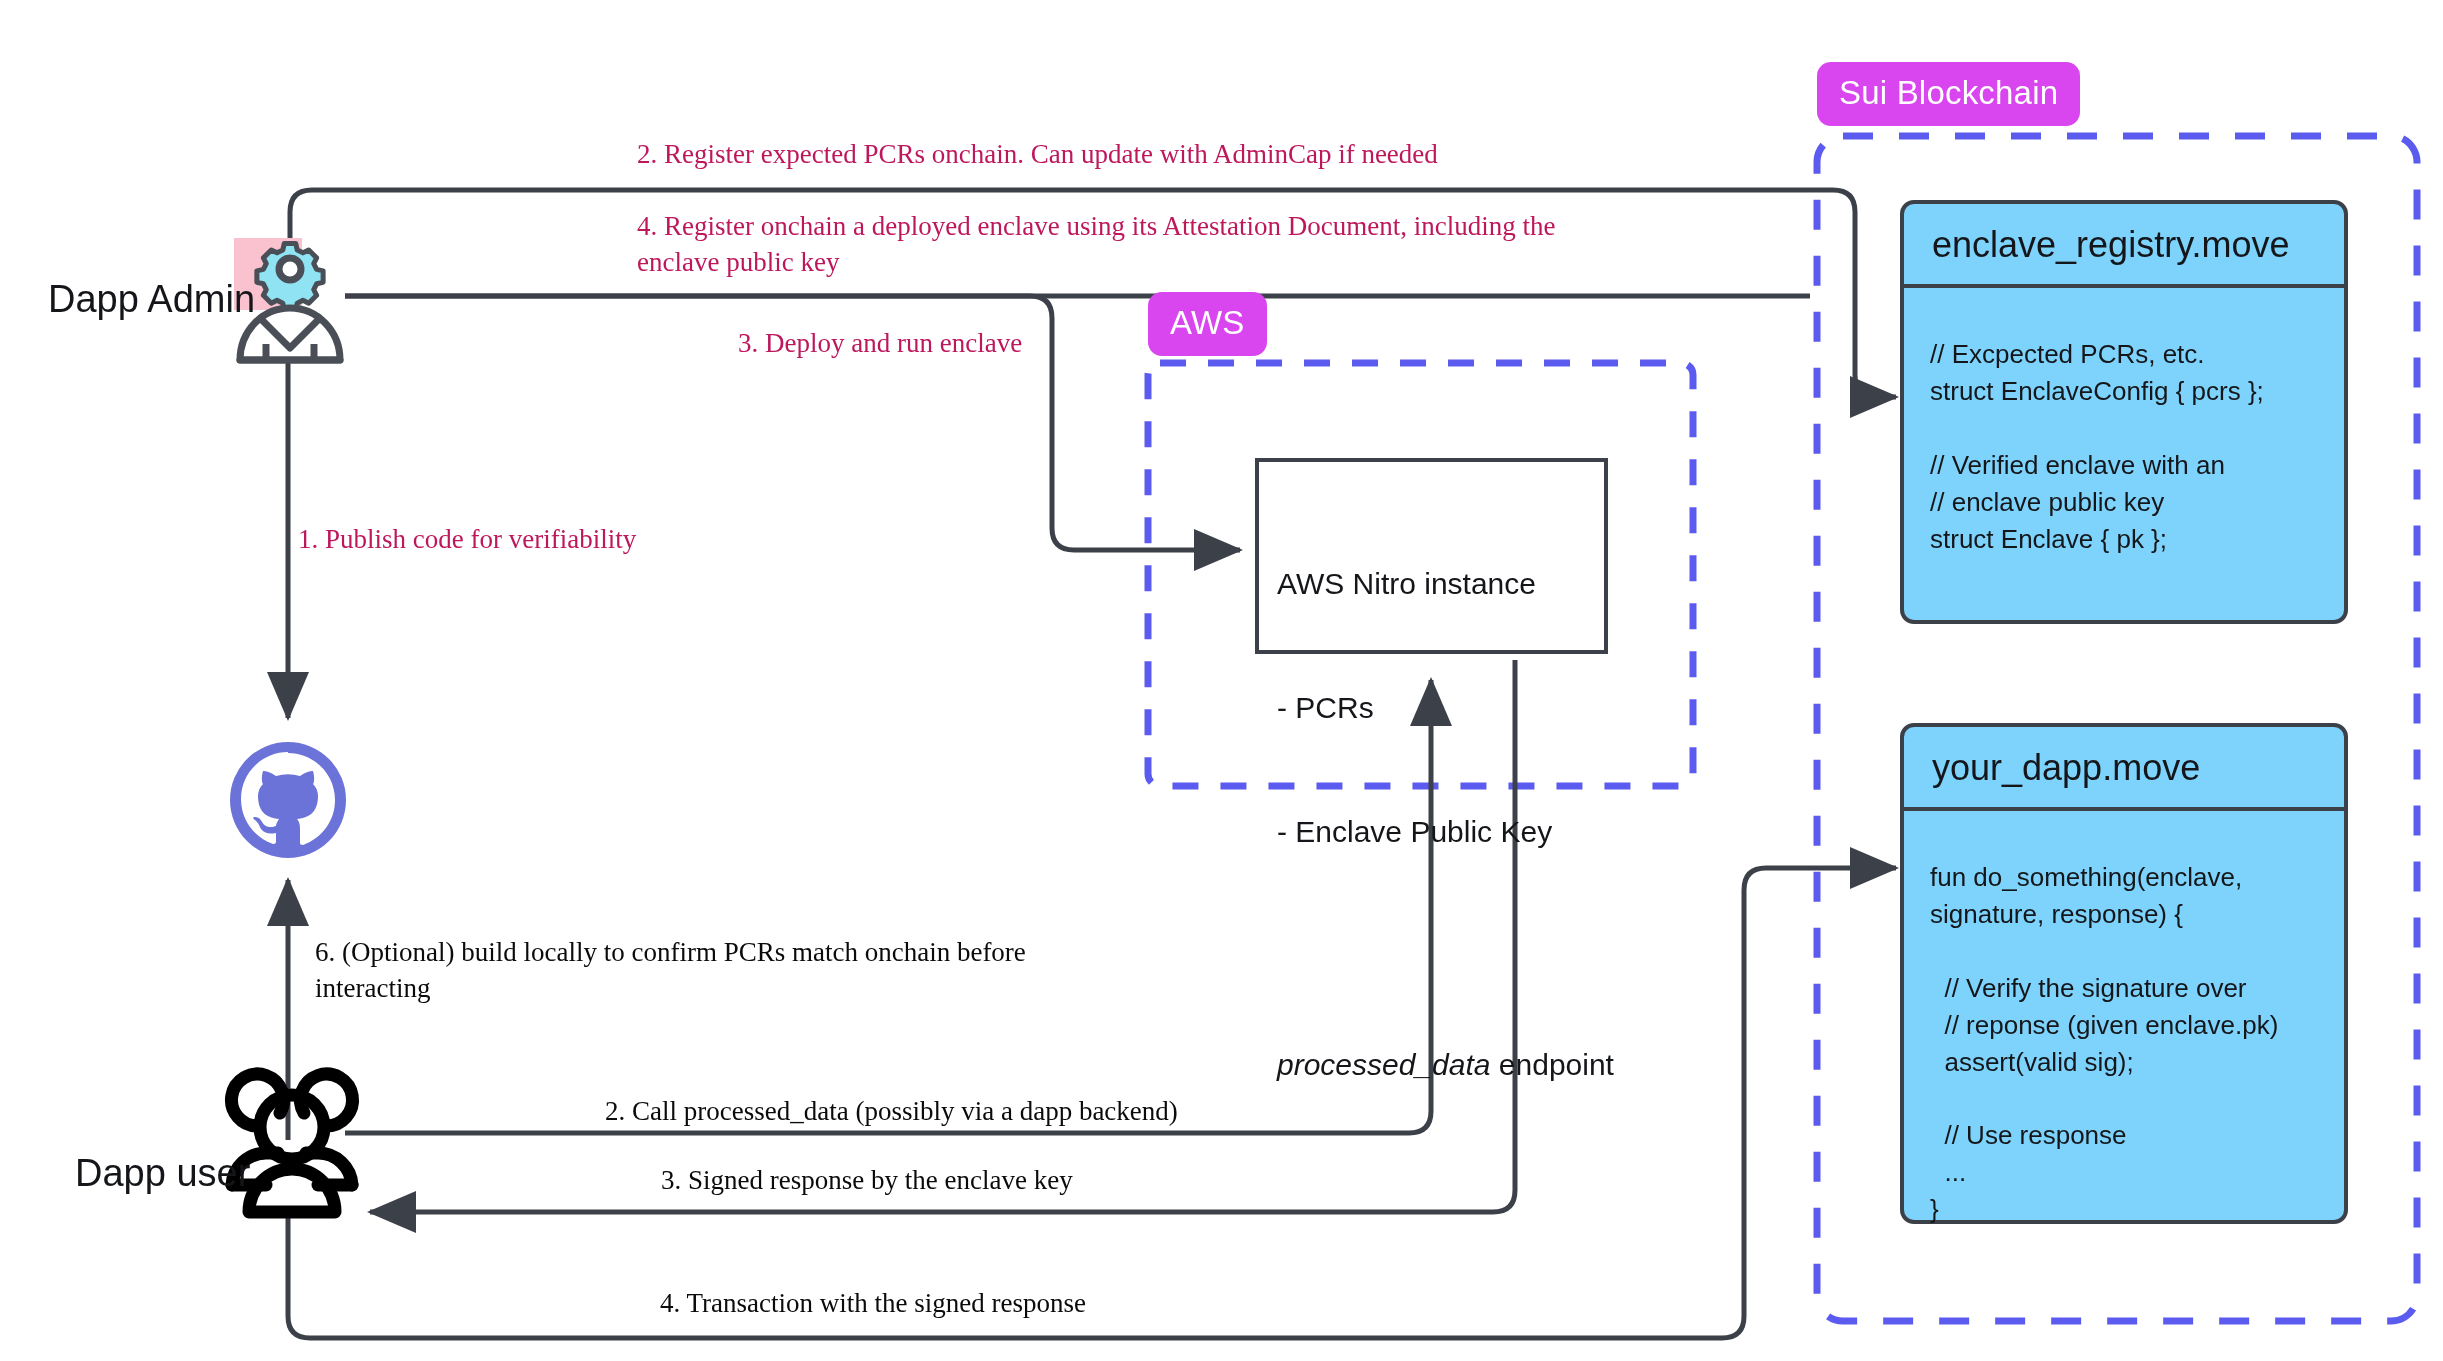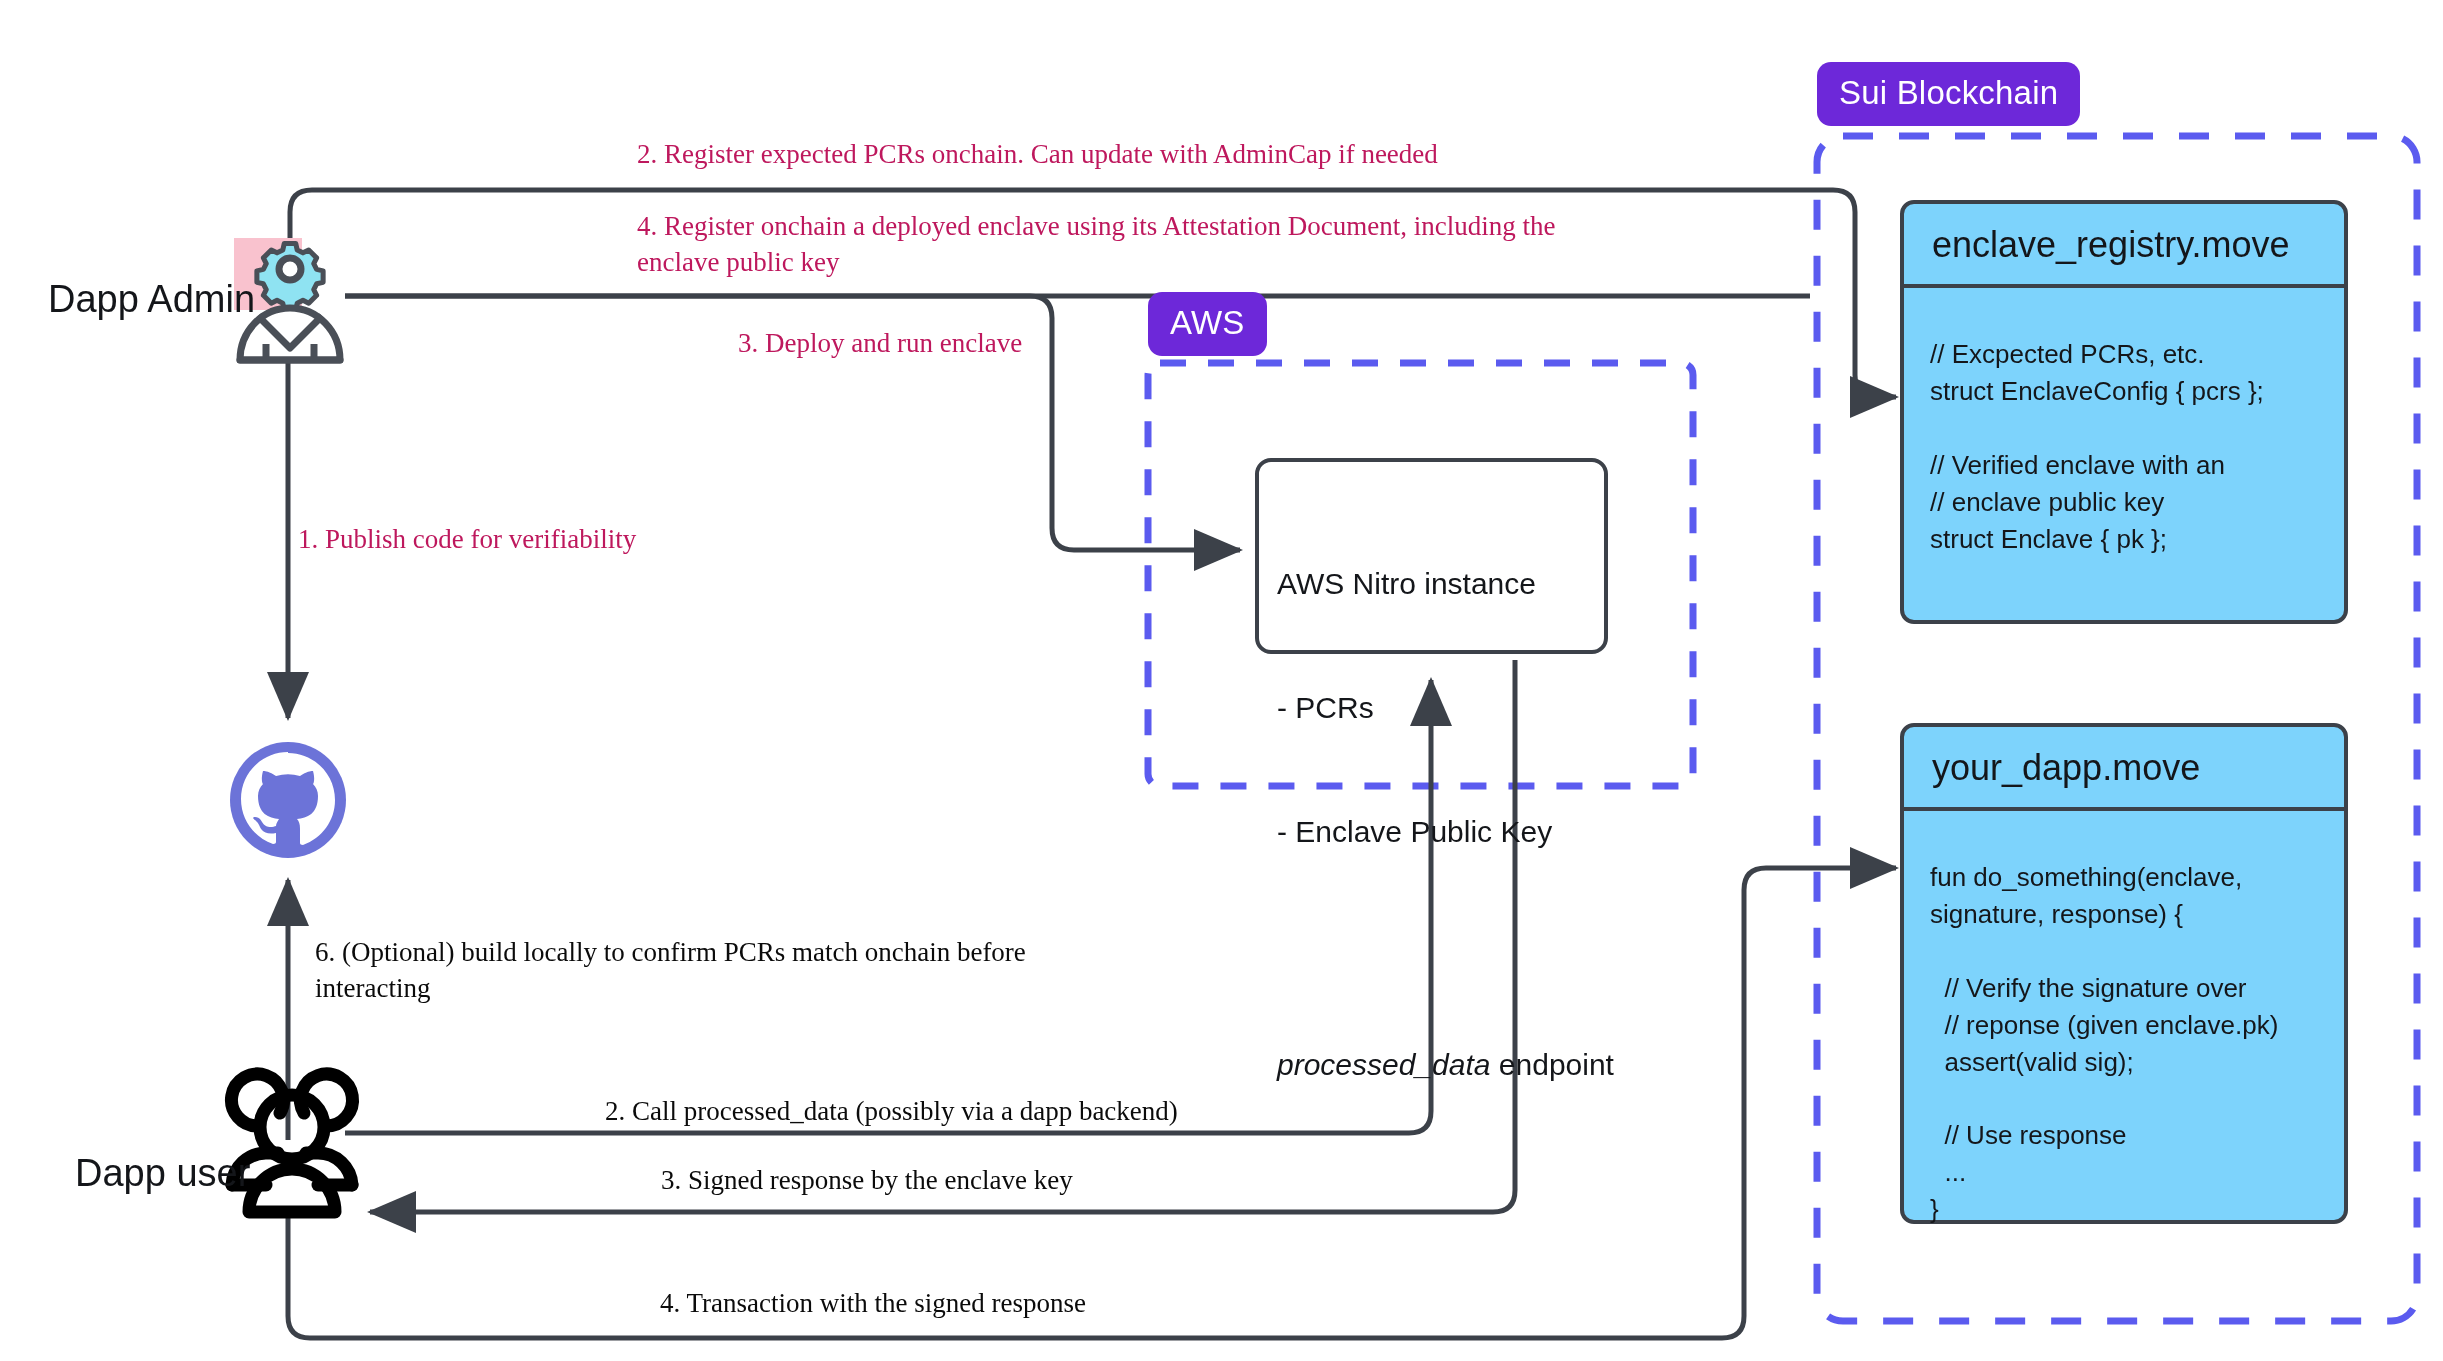--- a/index.html
+++ b/index.html
@@ -23,21 +23,21 @@
   .svg-layer {
     position: absolute;
     left: 0;
     top: 0;
     width: 2443px;
     height: 1361px;
   }
   
   .zone-badge {
     position: absolute;
-    background: #6d28d9;
+    background: #d946ef;
     color: #ffffff;
     border-radius: 14px;
     font-family: "Liberation Sans", sans-serif;
     font-size: 33px;
     line-height: 1;
     padding: 14px 22px 17px 22px;
     white-space: nowrap;
     letter-spacing: 0.2px;
   }
   
@@ -61,21 +61,21 @@
     font-size: 26px;
     line-height: 1.42;
     color: #14161a;
     padding: 48px 26px 0 26px;
     white-space: pre;
   }
   
   .plain-box {
     position: absolute;
     border: 4px solid #3C4149;
-    border-radius: 16px;
+    border-radius: 0;
     background: #ffffff;
     box-sizing: border-box;
     font-family: "Liberation Sans", sans-serif;
     font-size: 30px;
     line-height: 1.38;
     color: #14161a;
     padding: 18px 0 0 18px;
     white-space: pre;
   }
   .plain-box em {

